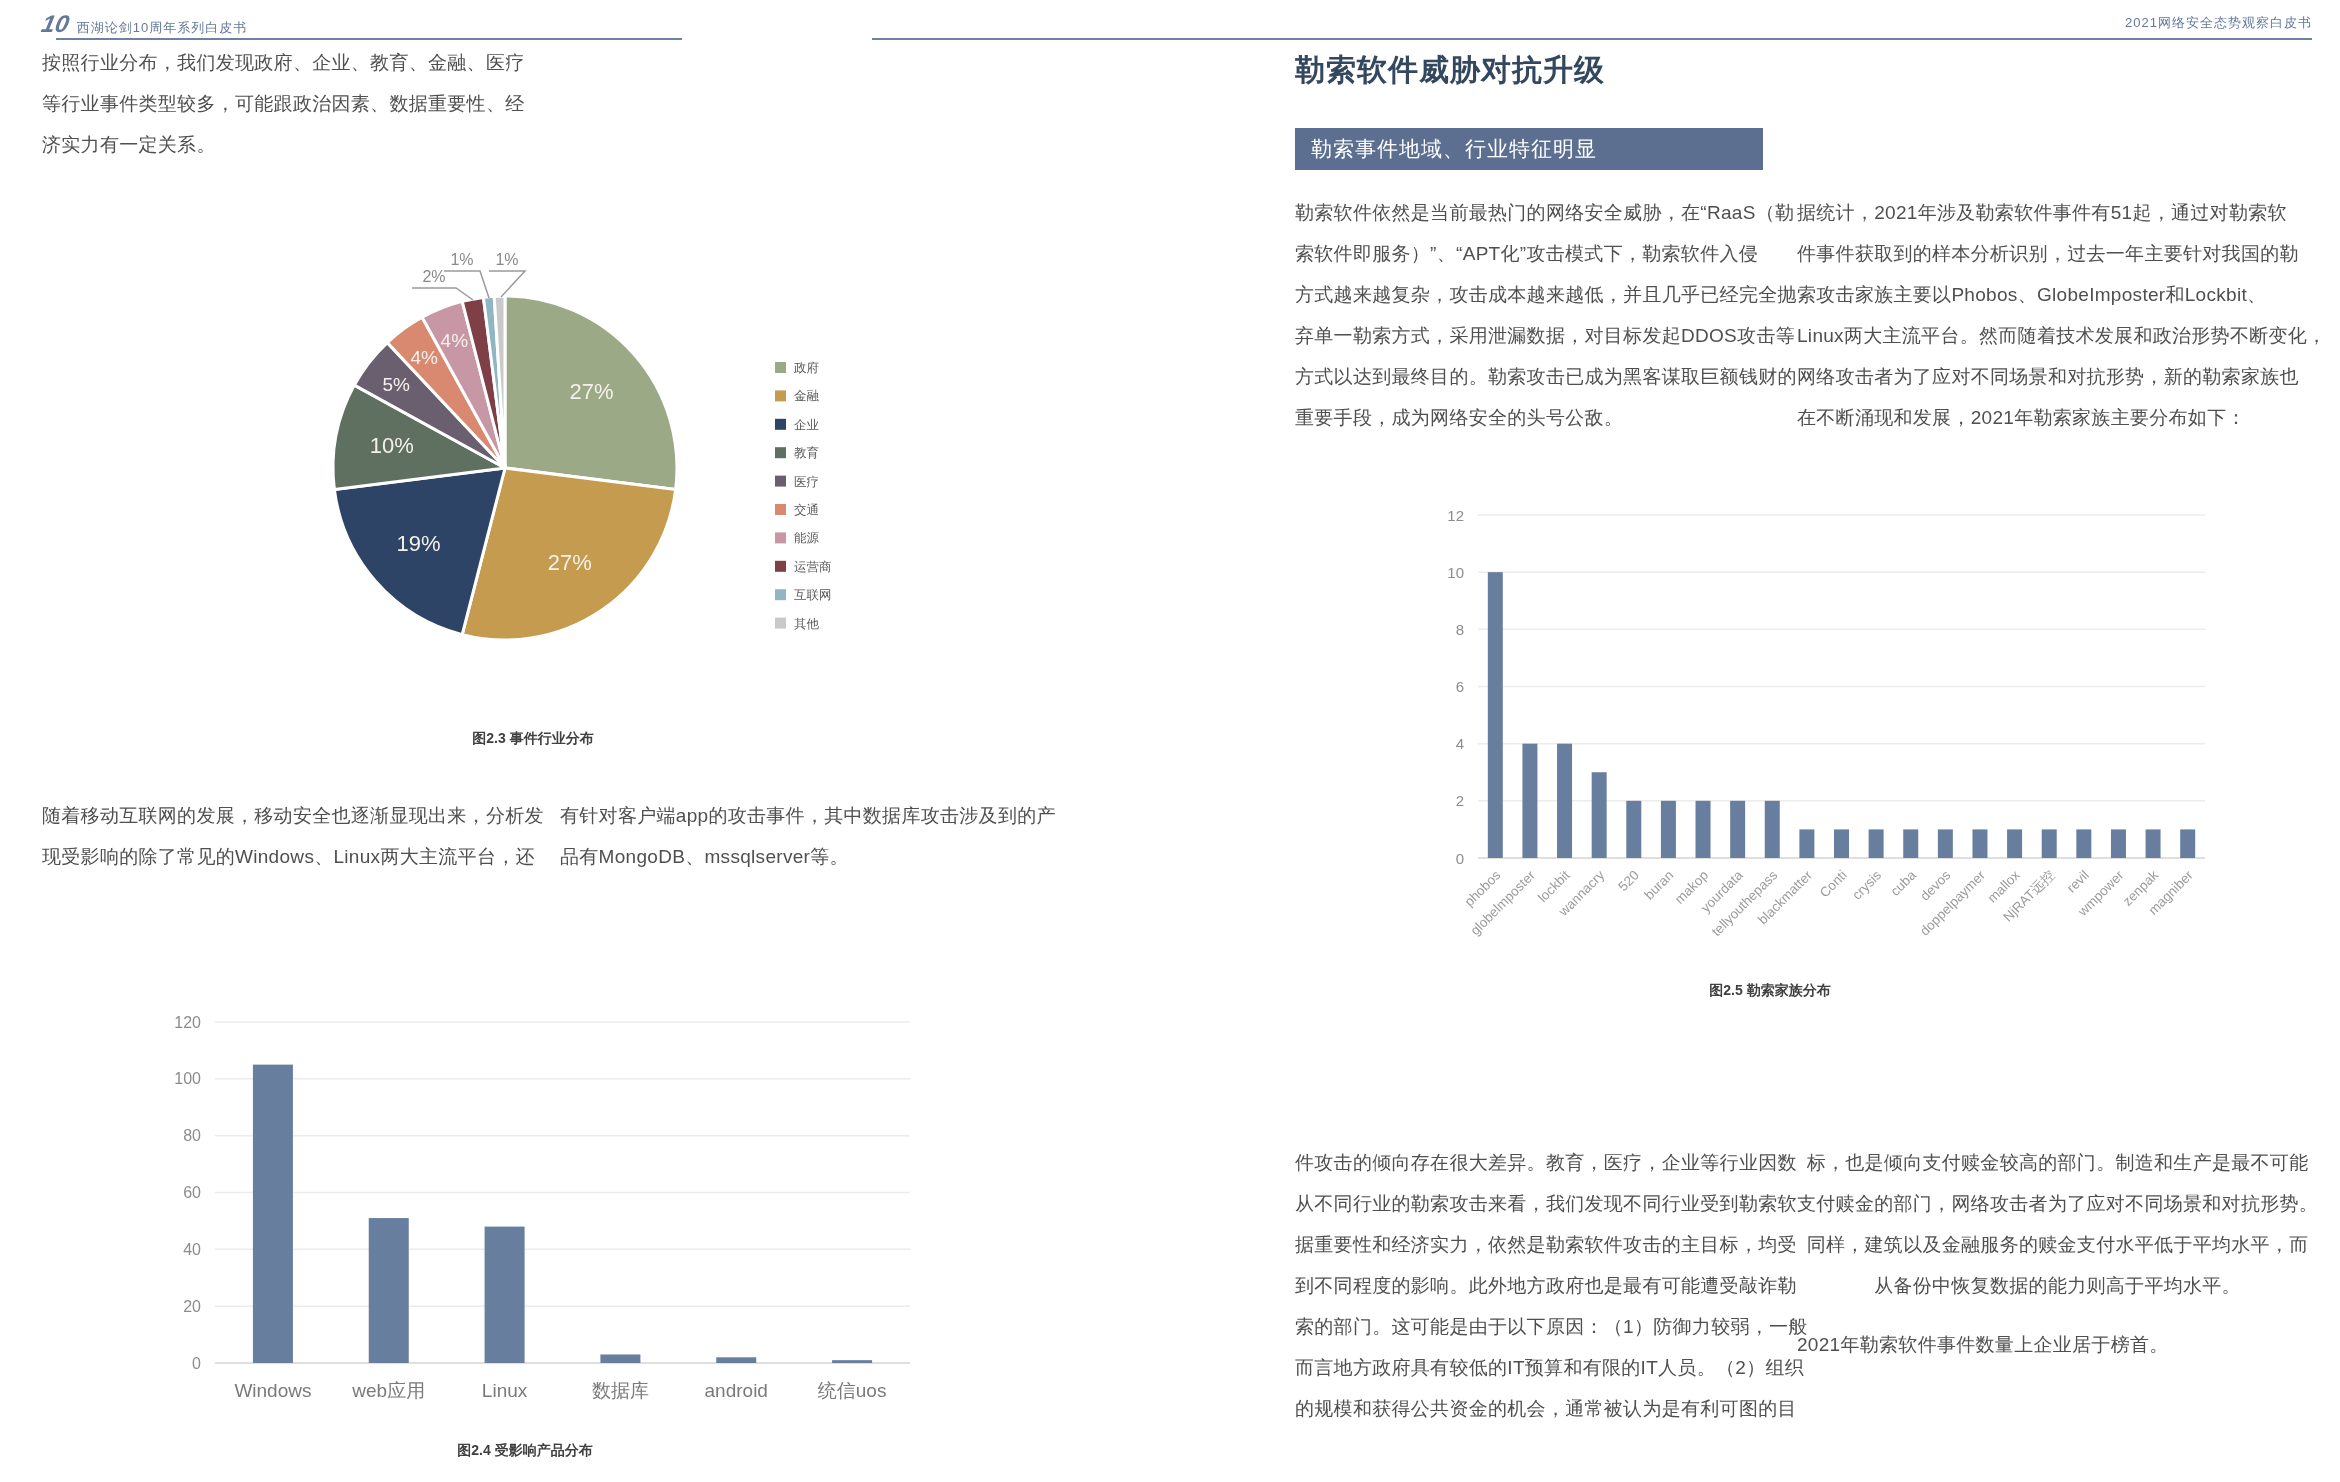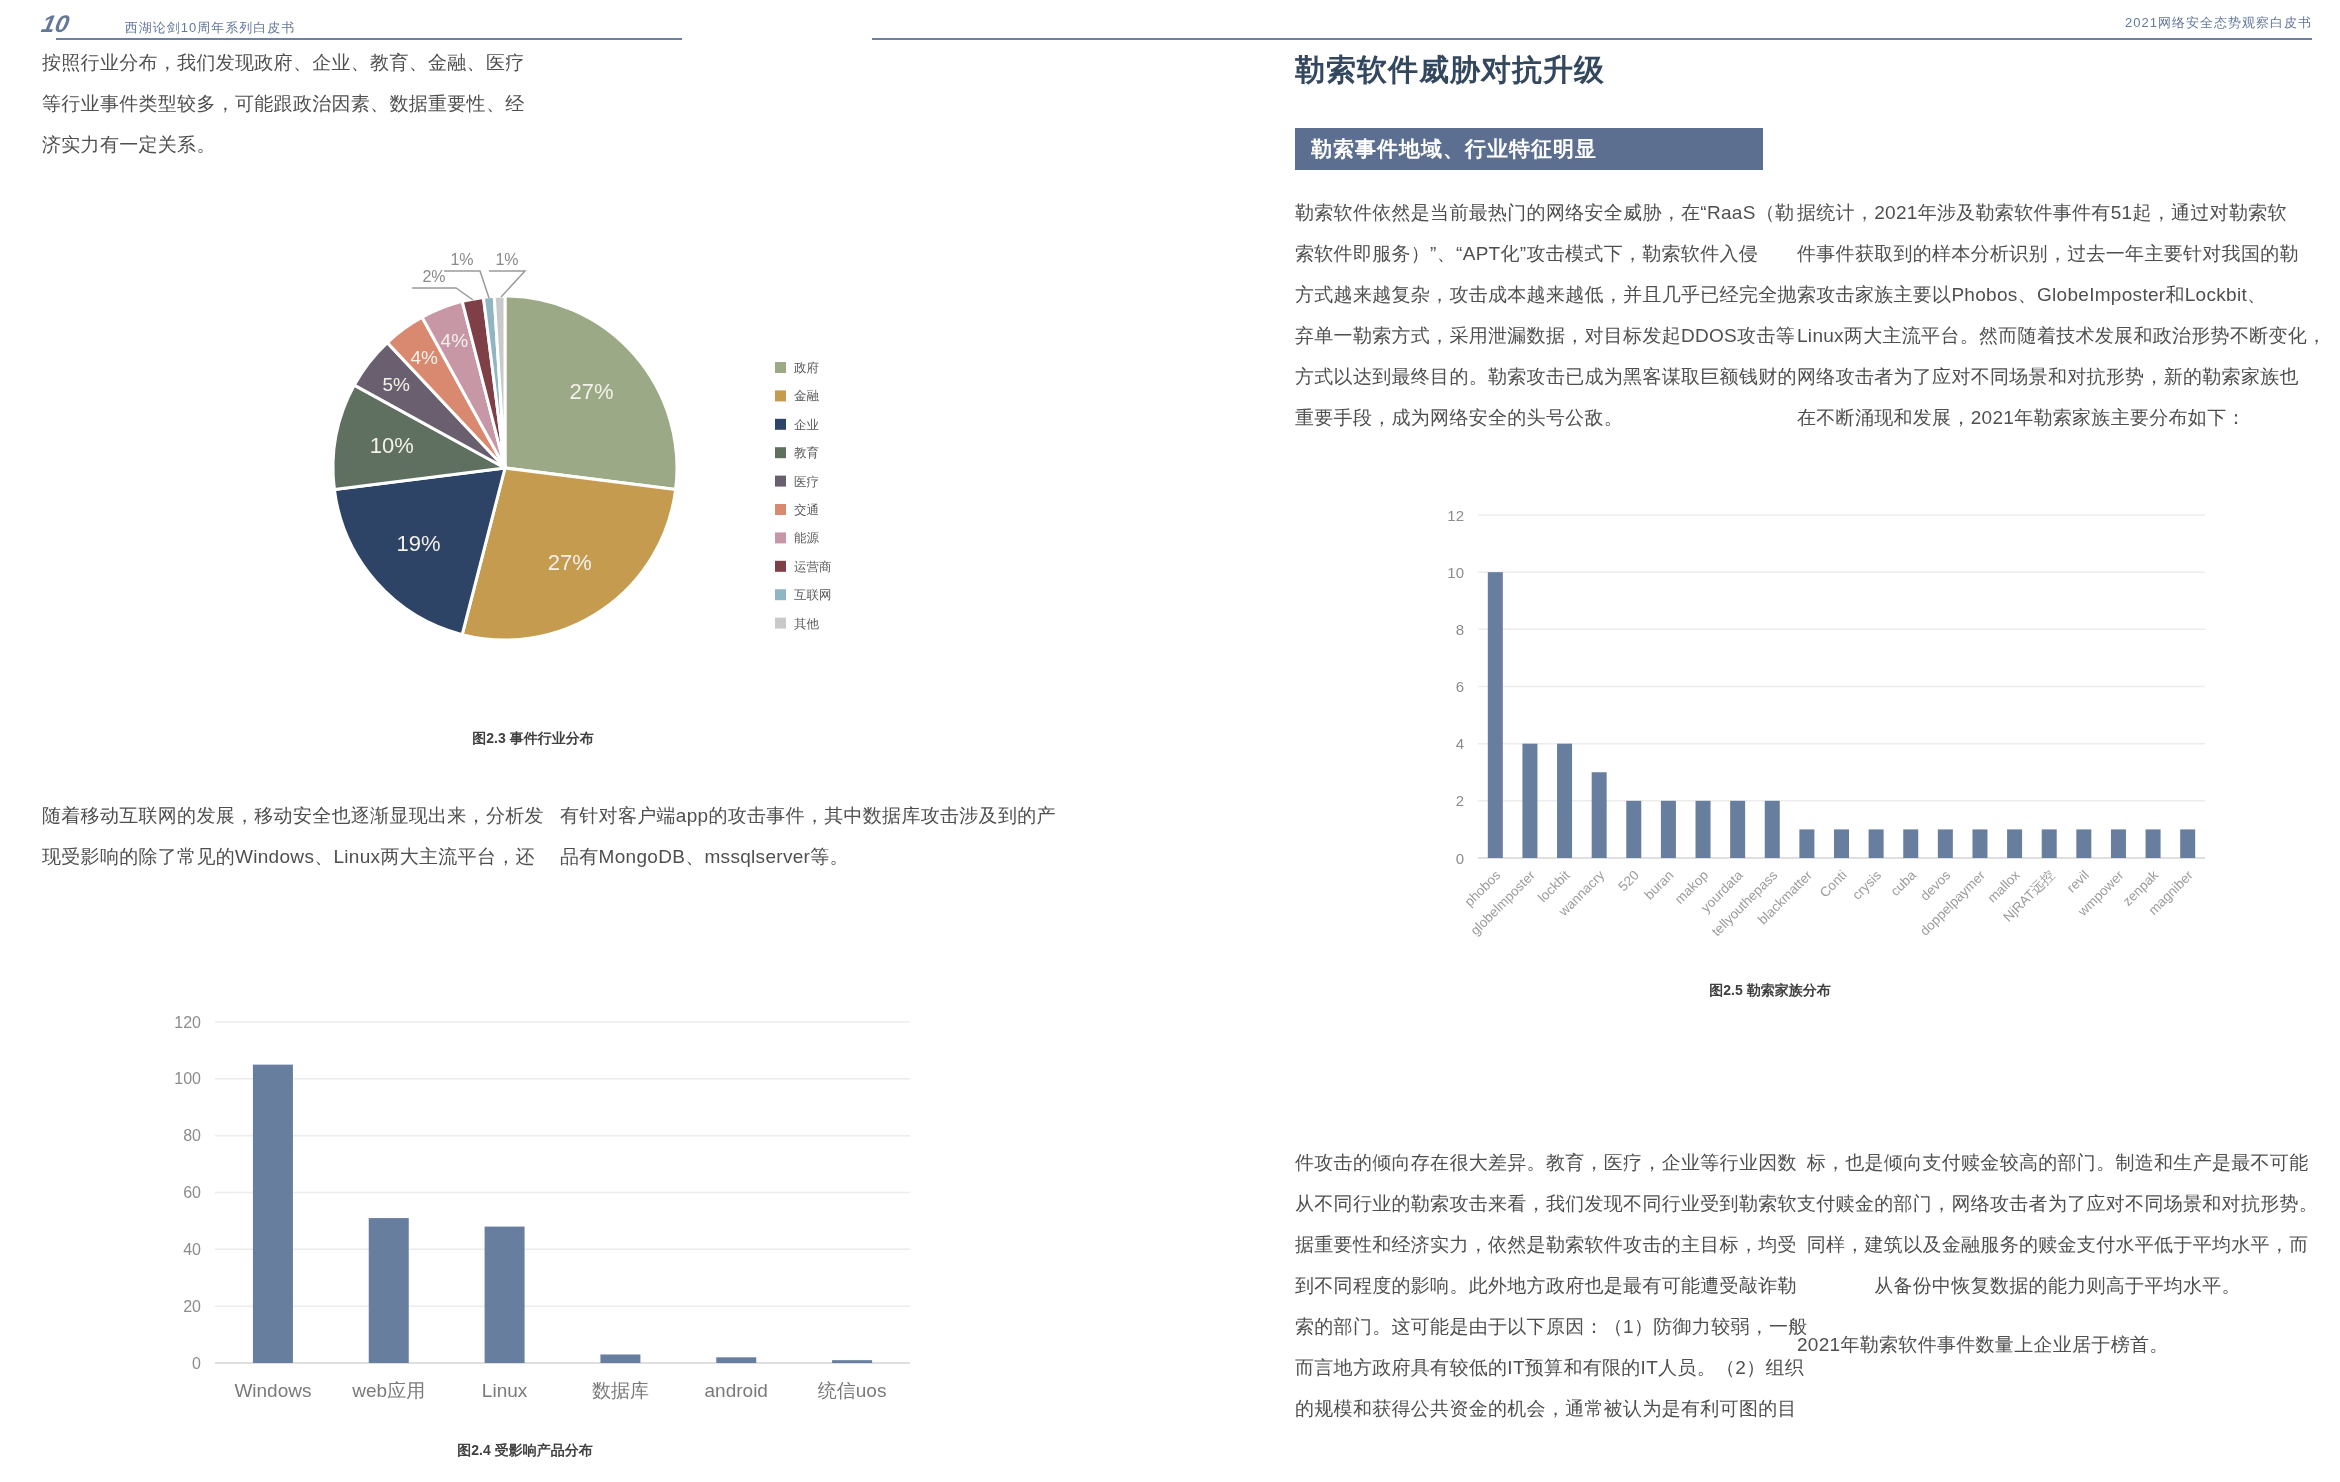--- a/index.html
+++ b/index.html
@@ -2,27 +2,27 @@
 <html><head>
 <meta charset="utf-8">
 <style>
   html,body{margin:0;padding:0;}
   body{
     width:2340px;height:1482px;position:relative;background:#ffffff;
     font-family:"Liberation Sans","DejaVu Sans",sans-serif;overflow:hidden;
   }
   .abs{position:absolute;}
   .hdr-rule{position:absolute;height:2px;background:#6F81A0;}
-  .hdr-txt{position:absolute;font-size:13px;color:#64789A;letter-spacing:1px;white-space:nowrap;margin-left:48px;}
+  .hdr-txt{position:absolute;font-size:13px;color:#64789A;letter-spacing:1px;white-space:nowrap;}
   .logo-num{font-style:italic;font-weight:bold;font-size:24px;color:#64789A;margin-right:8px;transform:skewX(-12deg);display:inline-block;line-height:1;}
   .body-col{position:absolute;font-size:19px;line-height:41px;color:#4F4F4F;letter-spacing:.3px;}
   .body-col .ln{white-space:nowrap;}
   .caption{position:absolute;font-size:14px;font-weight:600;color:#404040;text-align:center;white-space:nowrap;}
   .title-lg{position:absolute;font-size:30px;font-weight:bold;color:#33475E;letter-spacing:1px;white-space:nowrap;}
-  .banner{position:absolute;background:#5C6F90;color:#FFFFFF;font-size:21px;font-weight:bold;
+  .banner{position:absolute;background:#5C6F90;color:#FFFFFF;font-size:21px;font-weight:normal;
           line-height:42px;height:42px;padding-left:16px;letter-spacing:1px;white-space:nowrap;box-sizing:border-box;}
   .spacer{height:18px;}
   svg{position:absolute;display:block;}
 </style>
 </head>
 <body>
 
 <div class="abs" style="left:0;top:0;width:1170px;height:1482px;">
 
   <div class="abs" style="left:42px;top:12px;">

